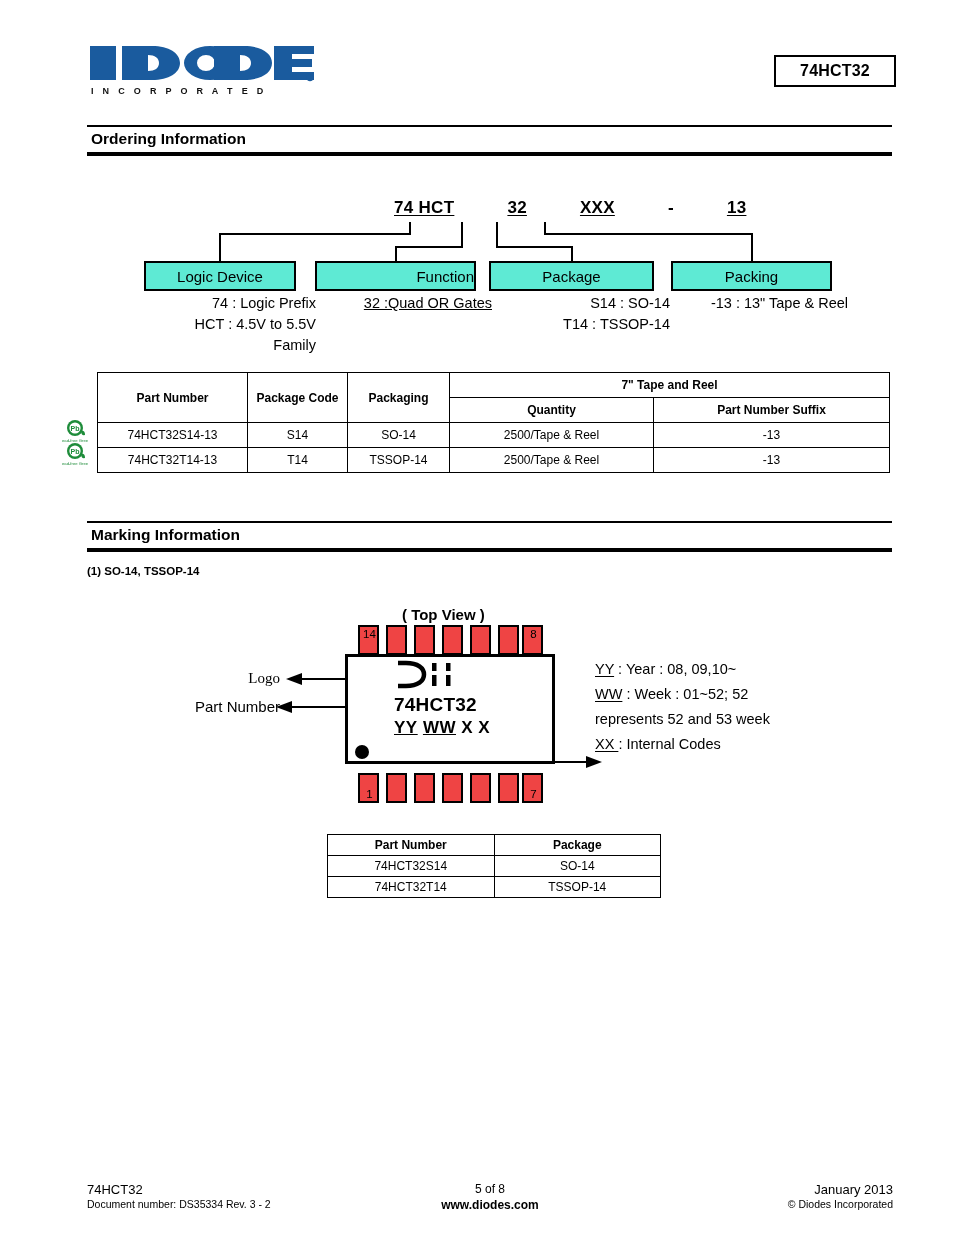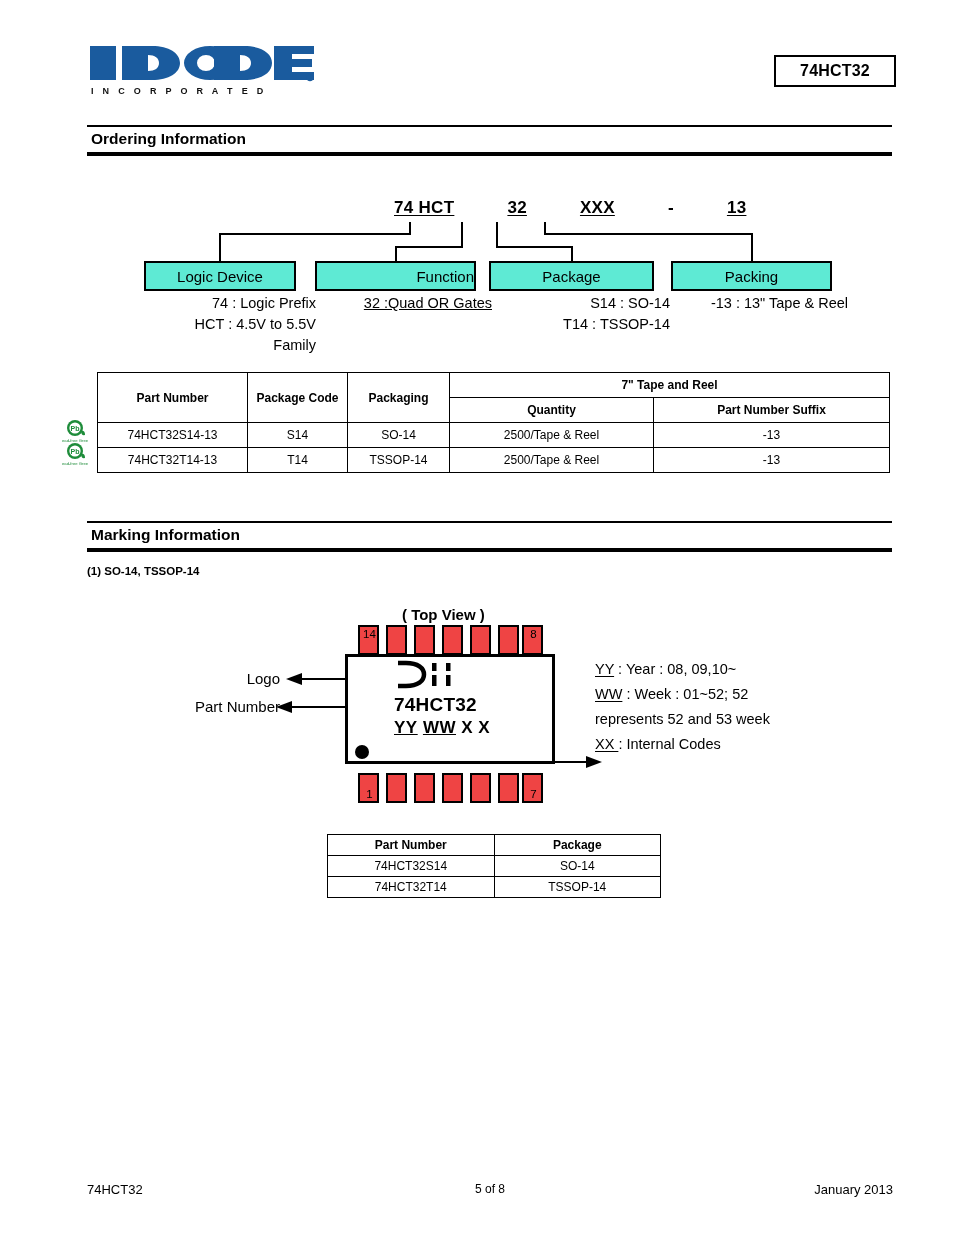--- a/index.html
+++ b/index.html
@@ -111,21 +111,21 @@
     position:absolute; left:394px; top:694px; font-size:19px; font-weight:bold;
     letter-spacing:0.2px;
   }
   .pkg-code {
     position:absolute; left:394px; top:718px; font-size:17px; font-weight:bold;
     letter-spacing:0.5px; white-space:nowrap;
   }
   .pkg-code .u { text-decoration:underline; text-underline-offset:1px; }
 
   .lead-label { position:absolute; font-size:15px; text-align:right; }
-  #lead-logo { left:180px; top:670px; width:100px; }
+  #lead-logo { left:180px; top:670px; width:100px;font-family:Liberation Serif, serif; }
   #lead-pn   { left:150px; top:698px; width:130px; }
 
   .legend { position:absolute; left:595px; top:657px; width:300px; font-size:14.5px; line-height:25px; }
   .legend .u { text-decoration:underline; text-underline-offset:2px; }
 
   
   .mark-table {
     position:absolute; left:327px; top:834px; width:334px;
     border-collapse:collapse; font-size:12px;
   }
@@ -354,15 +354,20 @@
       </tr>
     </tbody>
   </table>
 
   <div class="footer">
     <div class="f-row">
       <span class="f-left f-l1">74HCT32</span>
       <span class="f-center">5 of 8</span>
       <span class="f-right f-l1">January 2013</span>
     </div>
+    <div class="f-row" style="height:18px">
+      <span class="f-left f-small">Document number: DS35334  Rev. 3 - 2</span>
+      <span class="f-center f-bold">www.diodes.com</span>
+      <span class="f-right f-small">© Diodes Incorporated</span>
+    </div>
   </div>
 
 </div>
 
 </body></html>

